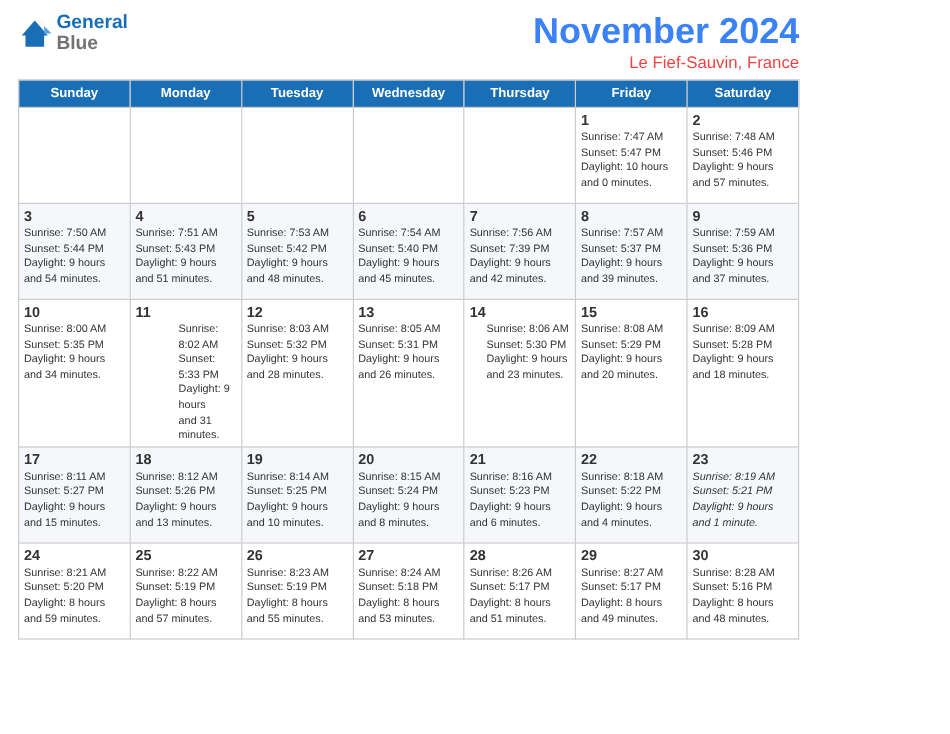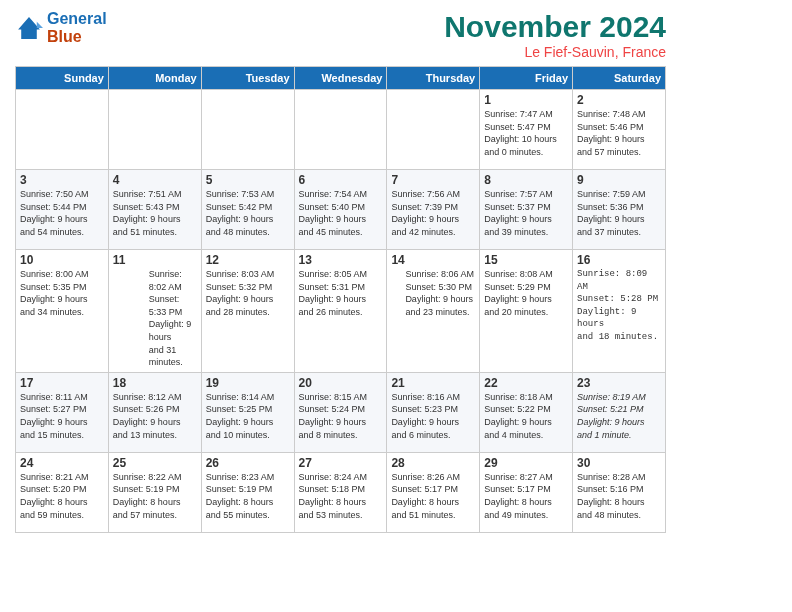--- a/index.html
+++ b/index.html
@@ -28,38 +28,38 @@
     .logo-icon {
       width: 28px;
       height: 28px;
     }
     .title-area {
       text-align: right;
     }
     .month-title {
       font-size: 30px;
       font-weight: bold;
-      color: #0f766e;
+      color: #3b82f6;
     }
     .location {
       font-size: 14px;
       color: #ef4444;
     }
     table {
       width: 100%;
       border-collapse: collapse;
       table-layout: fixed;
     }
     thead tr th {
       background-color: #1a6eb5;
       color: #fff;
       font-size: 11px;
       font-weight: bold;
       padding: 5px 4px;
-      text-align: right;
+      text-align: center;
       border: 1px solid #ccc;
     }
     tbody tr td {
       border: 1px solid #ccc;
       vertical-align: top;
       padding: 3px 4px;
       font-size: 9.5px;
       color: #333;
       height: 80px;
       background: #fff;
@@ -89,21 +89,21 @@
 <div class="container">
   <div class="header-area">
     <div class="logo">
       <svg class="logo-icon" viewBox="0 0 36 36" xmlns="http://www.w3.org/2000/svg">
         <rect x="0" y="0" width="36" height="36" fill="white"></rect>
         <polygon points="18,4 32,20 28,20 28,32 8,32 8,20 4,20" fill="#1a6eb5"></polygon>
         <polygon points="22,4 36,18 28,18 28,10" fill="#5ba3e0"></polygon>
       </svg>
       <div>
         <div style="font-size:16px;font-weight:bold;color:#1a6eb5;">General</div>
-        <div style="font-size:16px;font-weight:bold;color:#c2410c;">Blue</div>
+        <div style="font-size:16px;font-weight:bold;color:#737373;">Blue</div>
       </div>
     </div>
     <div class="title-area">
       <div class="month-title">November 2024</div>
       <div class="location">Le Fief-Sauvin, France</div>
     </div>
   </div>
 
   <table>
     <thead>
@@ -228,21 +228,21 @@
           </td>
           <td>
             <span class="day-number">15</span>
             <div class="day-info" style="white-space: pre-line;">Sunrise: 8:08 AM
 Sunset: 5:29 PM
 Daylight: 9 hours
 and 20 minutes.</div>
           </td>
           <td>
             <span class="day-number">16</span>
-            <div class="day-info" style="white-space: pre-line; font-family: Liberation Mono, monospace;">Sunrise: 8:09 AM
+            <div class="day-info" style="white-space: pre-line;">Sunrise: 8:09 AM
 Sunset: 5:28 PM
 Daylight: 9 hours
 and 18 minutes.</div>
           </td>
         </tr>
         <tr>
           <td>
             <span class="day-number">17</span>
             <div class="day-info" style="white-space: pre-line;">Sunrise: 8:11 AM
 Sunset: 5:27 PM

